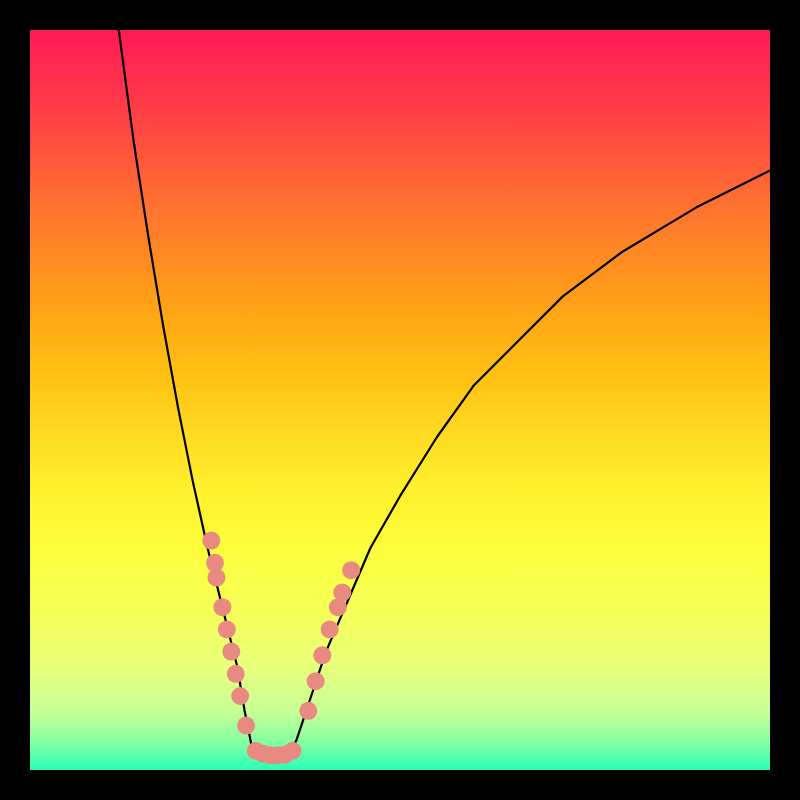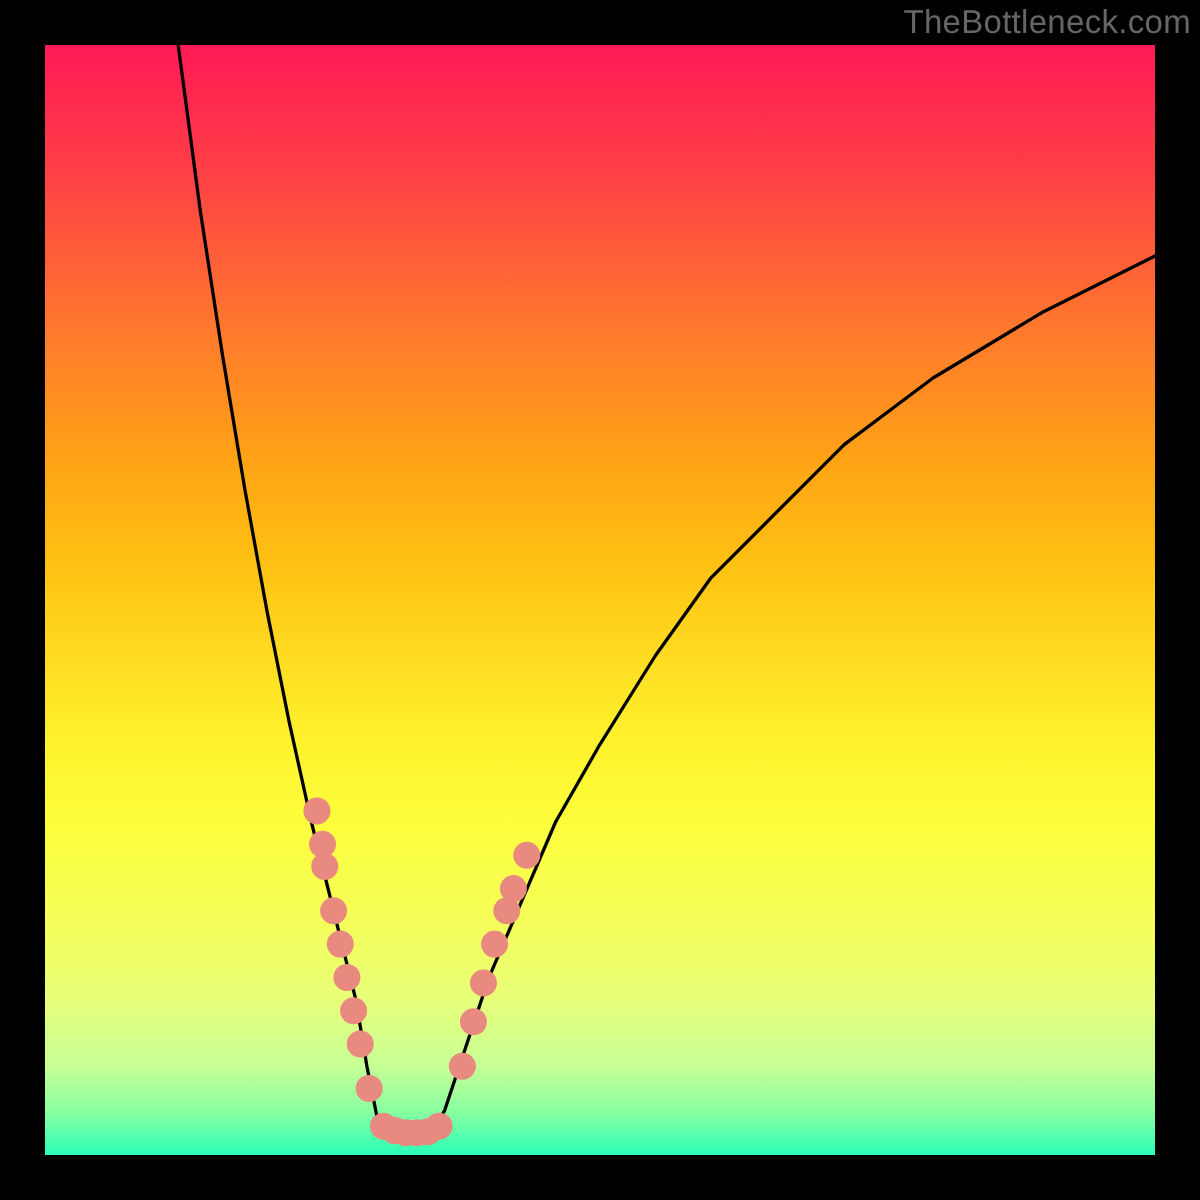--- a/index.html
+++ b/index.html
@@ -70,21 +70,20 @@
   }
   .dot {
     fill: #E88A80;
     stroke: none;
   }
 </style>
 </head>
 <body>
 
 <div class="stage">
-  <div class="watermark">TheBottleneck.com</div>
 
   <div class="plot">
     <svg class="overlay" viewBox="0 0 740 740">
       <g>
           <path d="M 88.8 0 L 103.60000000000001 111 L 118.4 207.20000000000005 L 133.2 296 L 148 377.40000000000003 L 162.8 451.4 L 177.6 518 L 185 547.6 L 192.4 577.2 L 199.8 606.8 L 207.20000000000002 636.4 L 214.6 680.8 L 222 717.8 L 222 717.8 L 229.4 723.72 L 236.8 725.2 L 244.20000000000002 725.2 L 251.60000000000002 725.2 L 259 722.24 L 266.4 710.4 L 266.4 710.4 L 281.2 666 L 296 621.6 L 318.2 569.8 L 340.40000000000003 518 L 370 466.2 L 407.00000000000006 407 L 444 355.2 L 488.40000000000003 310.8 L 532.8 266.4 L 592 222 L 666 177.60000000000002 L 740 140.5999999999999 " class="curve"></path>
         </g>
       <g>
           <circle cx="181.29999999999998" cy="510.6" r="9" class="dot"></circle>
           <circle cx="185" cy="532.8" r="9" class="dot"></circle>
           <circle cx="186.48" cy="547.6" r="9" class="dot"></circle>

